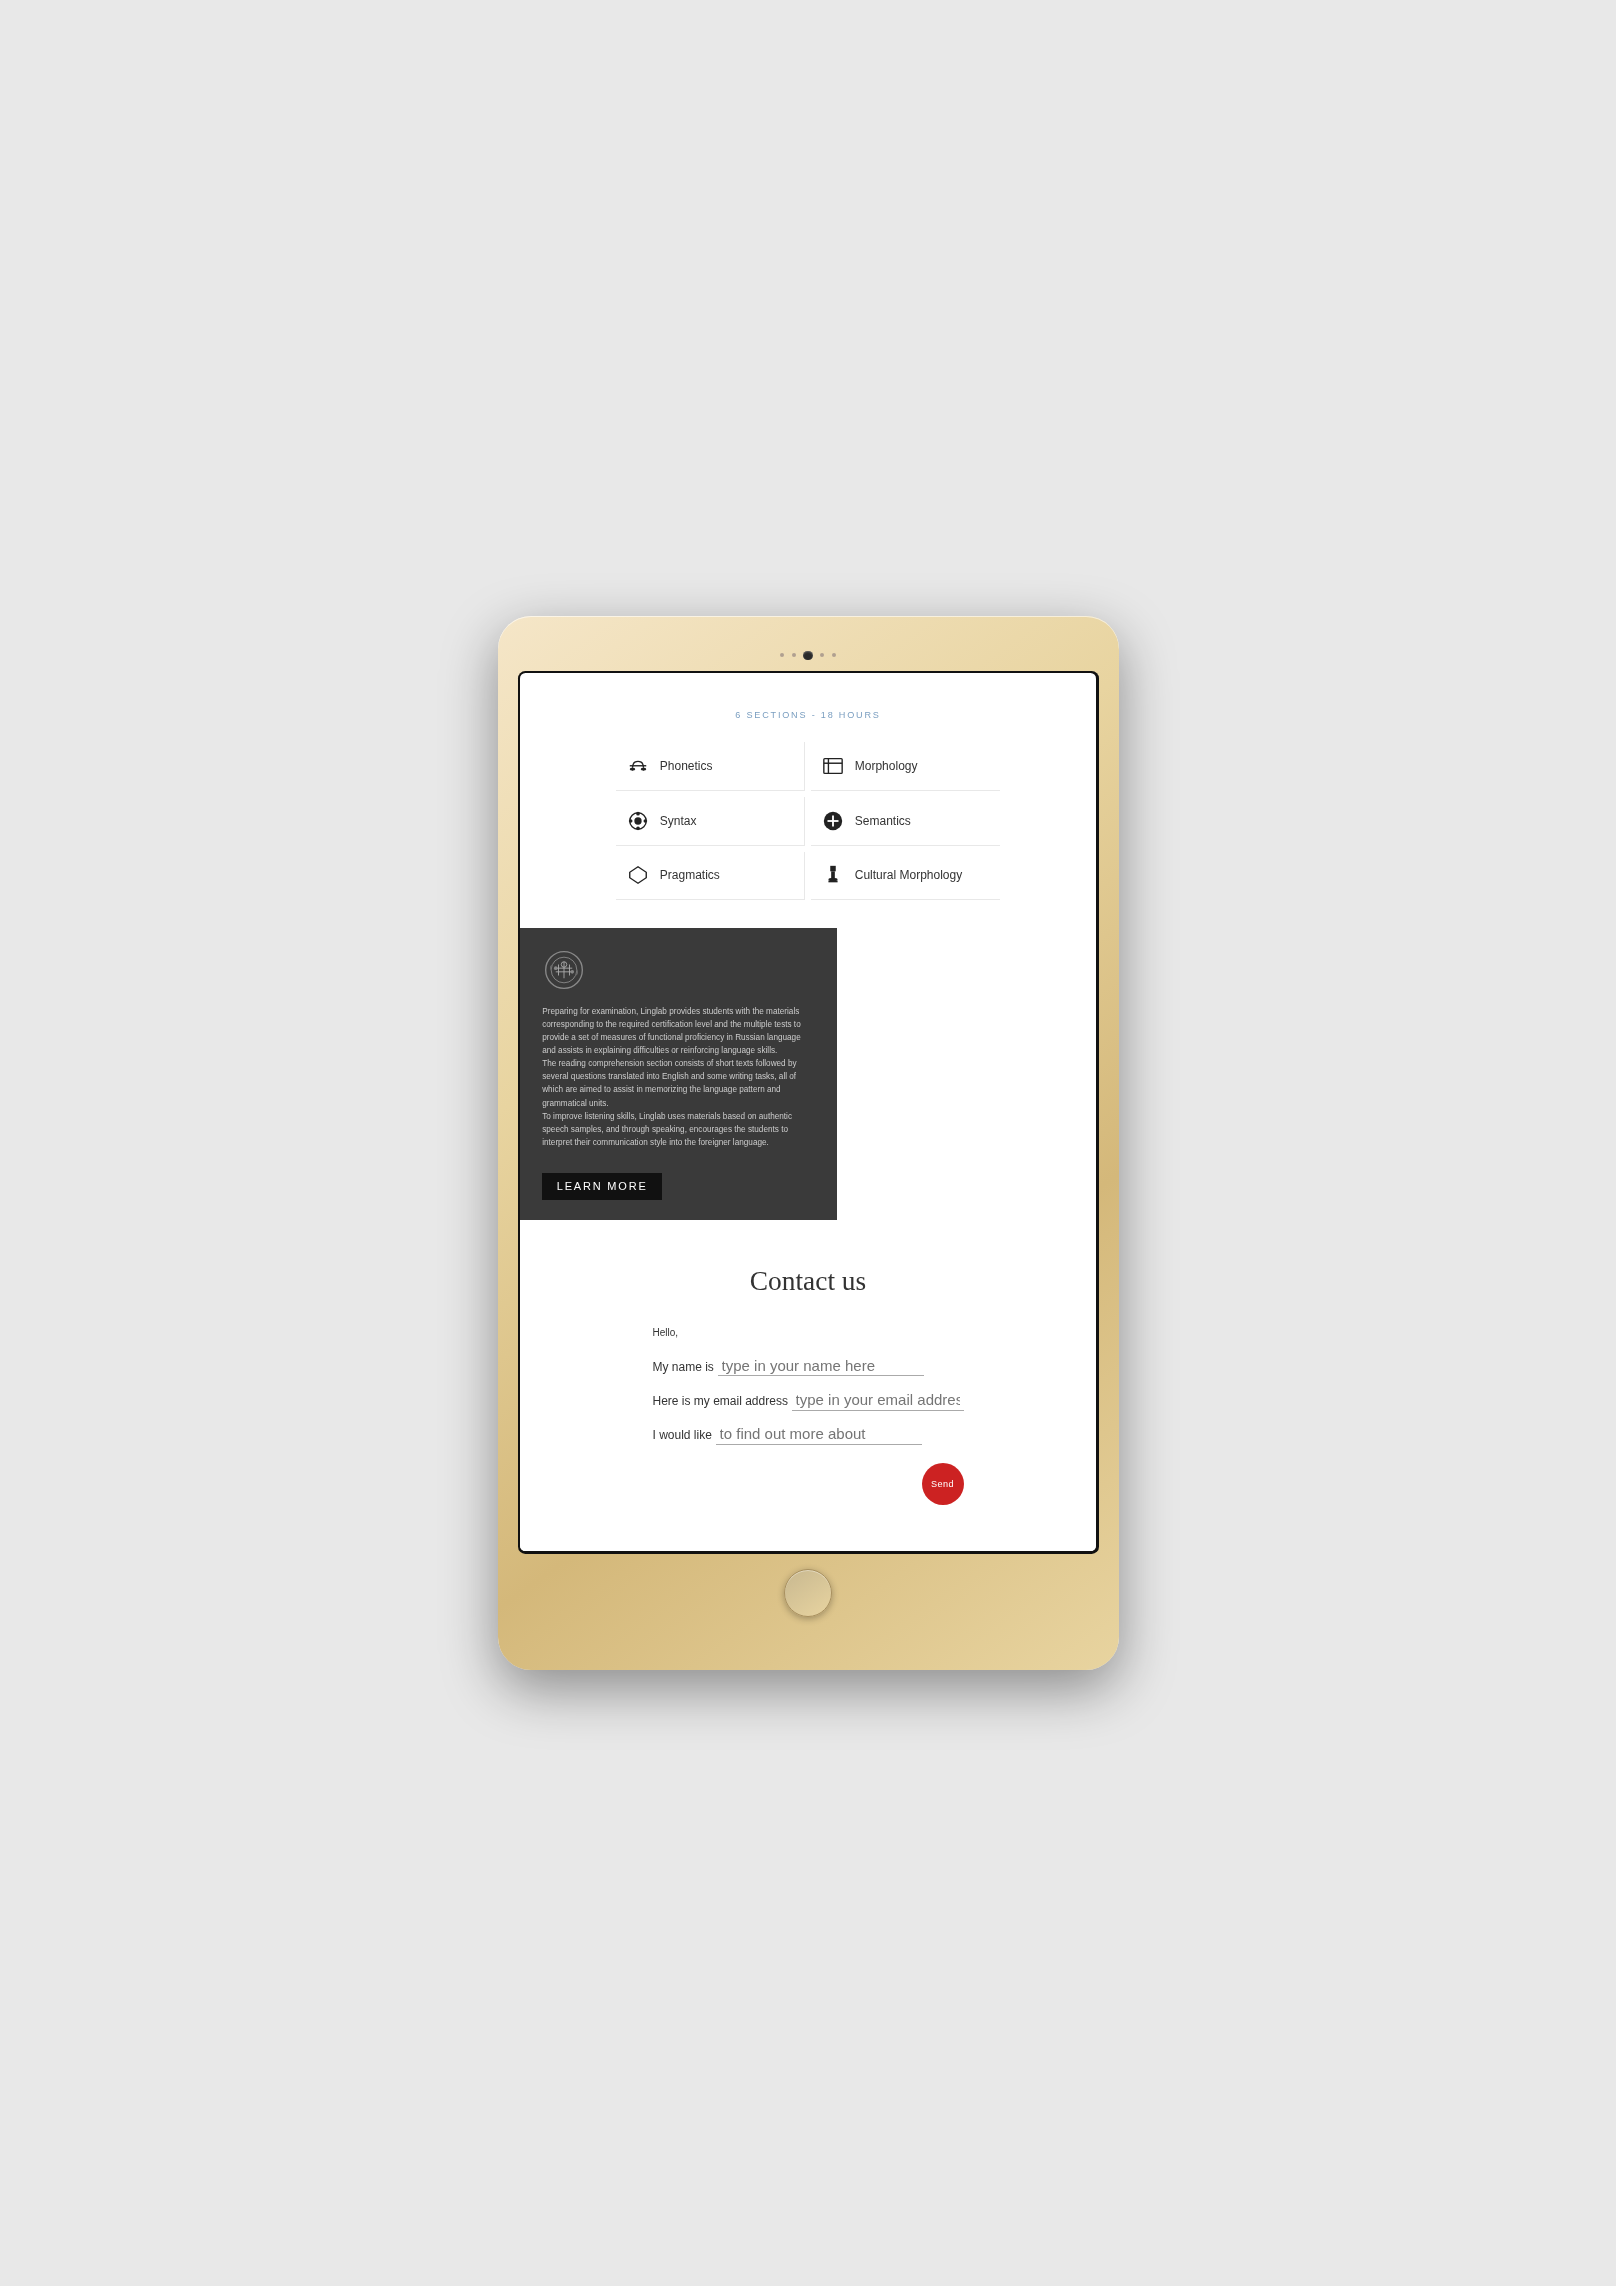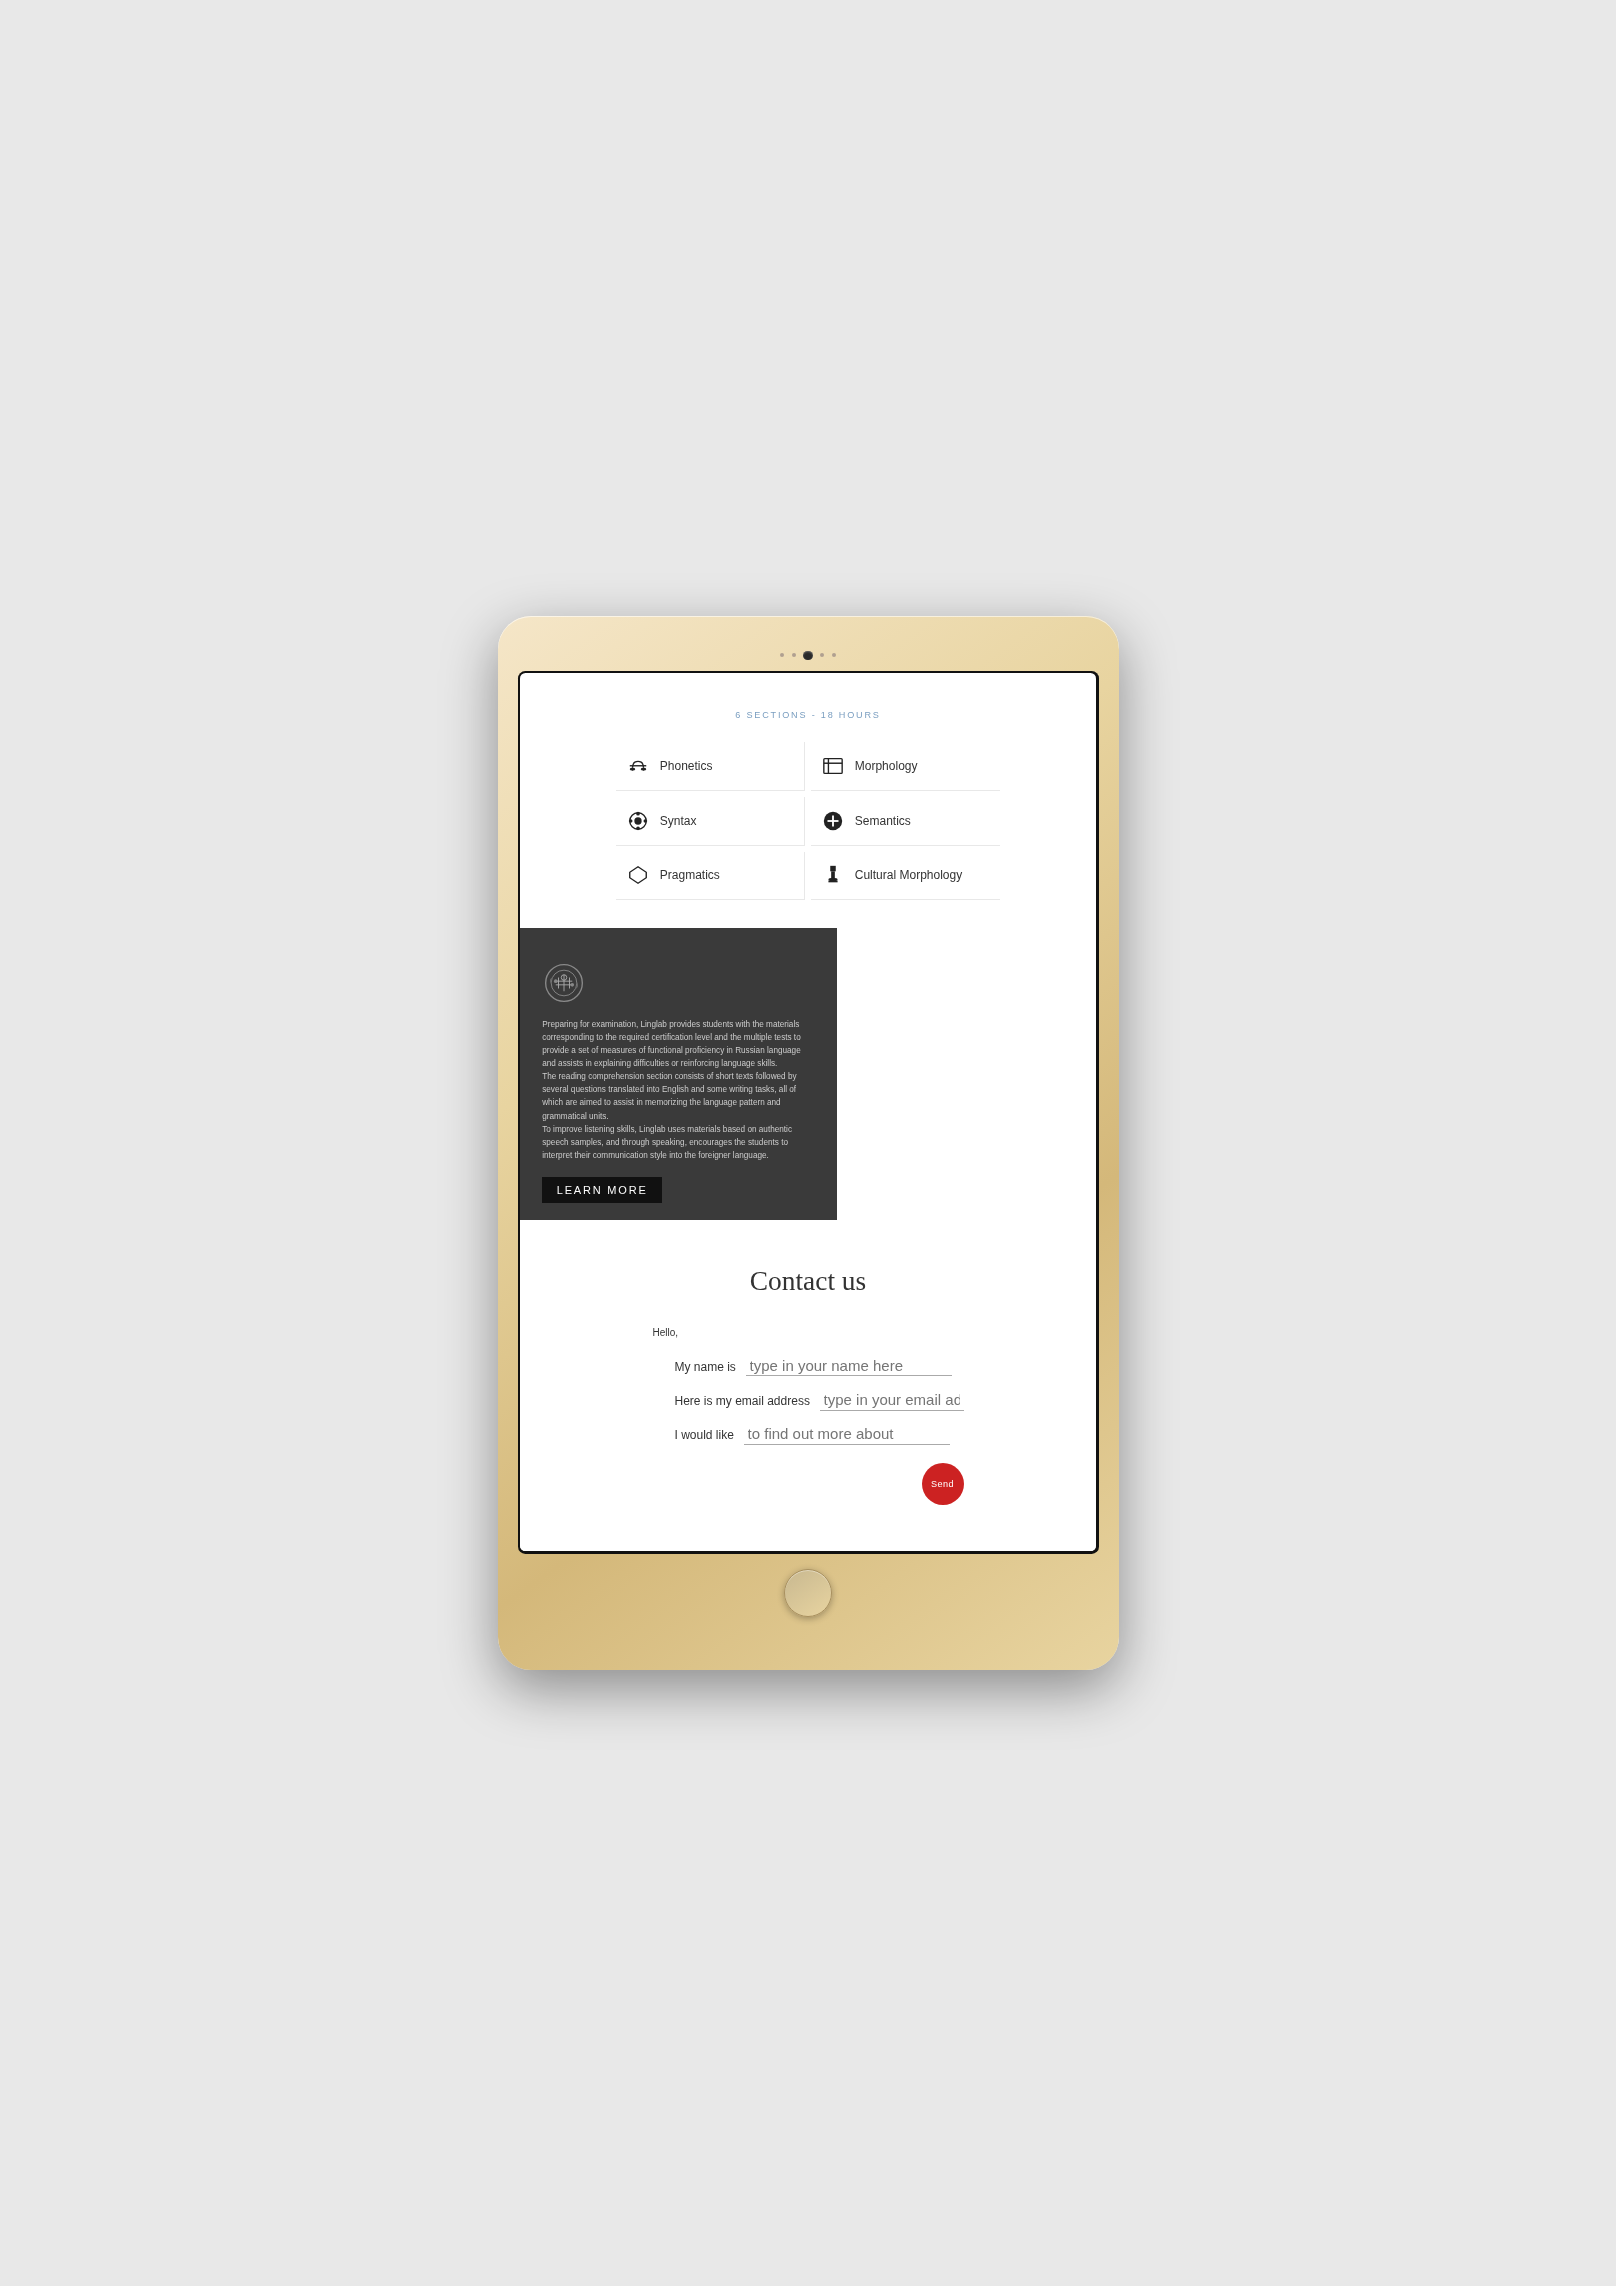--- a/index.html
+++ b/index.html
@@ -179,21 +179,21 @@
       line-height: 1.2;
       text-shadow: 0.9px 0.9px 2.7px rgba(0,0,0,0.5);
       position: relative;
       z-index: 2;
     }
 
     .hero-right {
       width: 55%;
       background: #3a3a3a;
       position: relative;
-      padding: 33px 22px;
+      padding: 20px 22px;
       display: flex;
       flex-direction: column;
       justify-content: space-between;
     }
 
     .hero-description {
       font-family: sans-serif;
       font-size: 8.2px;
       color: #ccc;
       line-height: 1.6;
@@ -239,23 +239,22 @@
       font-family: sans-serif;
       font-size: 10px;
       color: #333;
       margin-bottom: 12.8px;
       line-height: 1.8;
     }
 
     .form-row {
       display: flex;
       align-items: baseline;
-      gap: 10px;
+      gap: 4px;
       margin-bottom: 12.8px;
-      margin-left: 22px;
     }
 
     .form-row-label {
       font-family: sans-serif;
       font-size: 12px;
       color: #333;
       white-space: nowrap;
     }
 
     .form-input {

